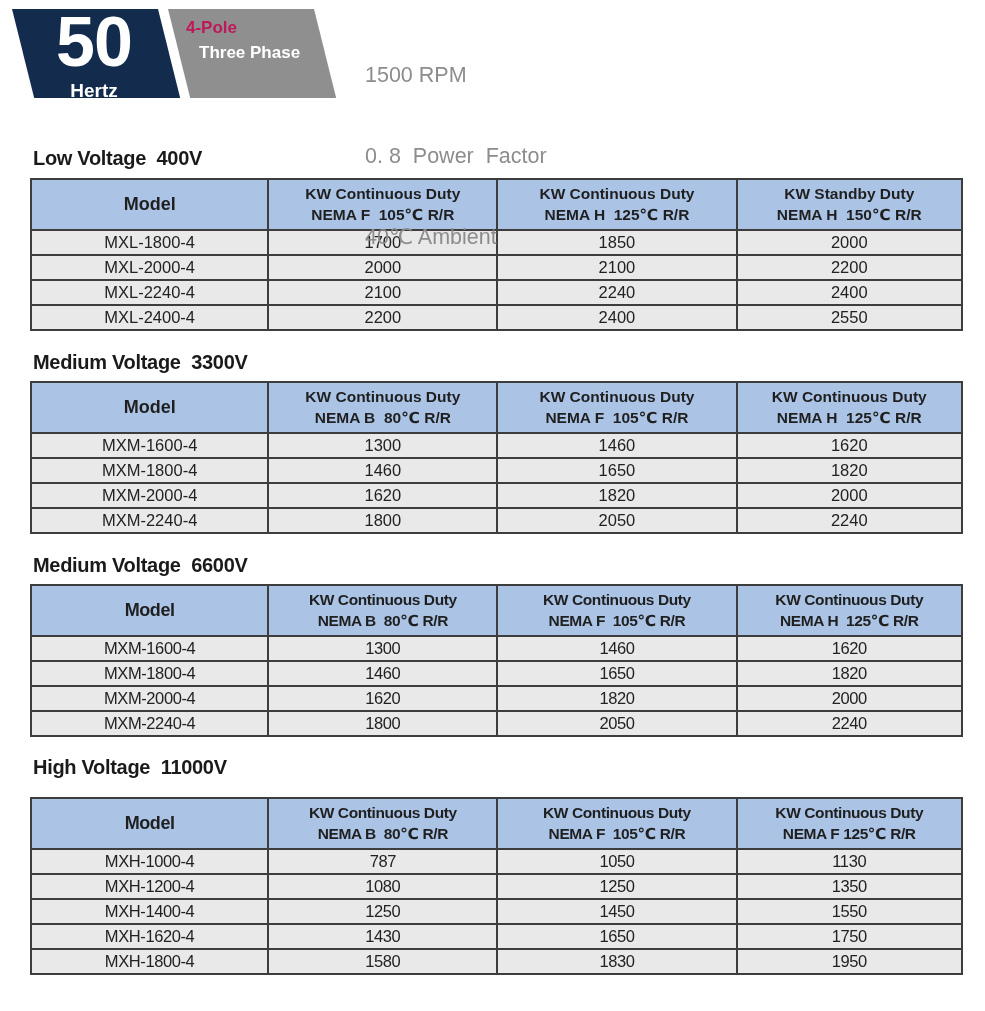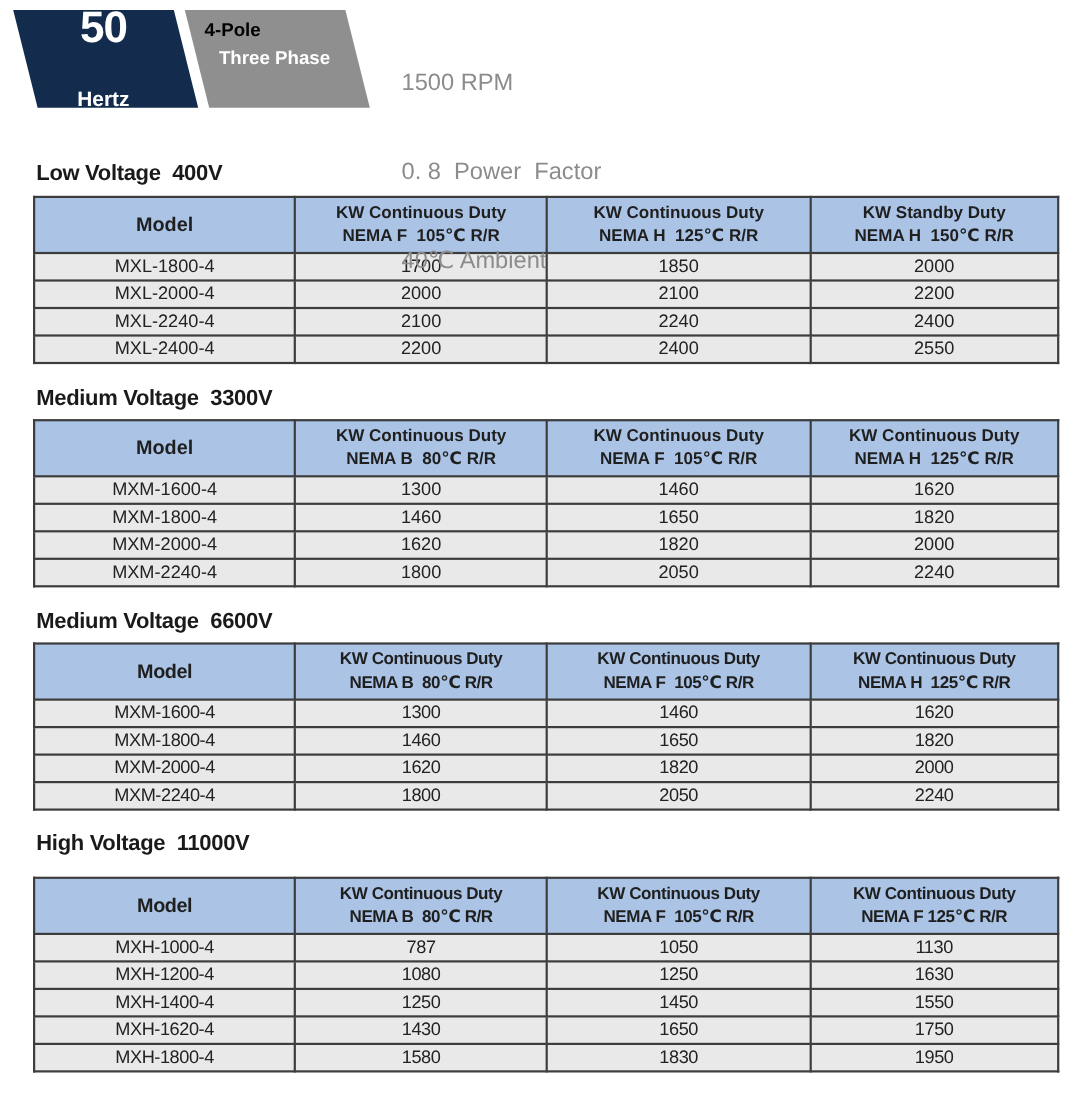--- a/index.html
+++ b/index.html
@@ -21,28 +21,28 @@
     font-family:"Liberation Sans","DejaVu Sans",sans-serif;
   }
 
   
   .badge-header{position:relative;height:100px;}
   .shape{position:absolute;top:9px;height:89px;transform:skewX(14deg);transform-origin:top left;}
   .navy-shape{left:12px;width:146px;background:var(--navy);}
   .gray-shape{left:168px;width:146px;background:var(--badge-gray);}
   .freq-number{
     position:absolute;left:38px;top:2px;width:112px;
-    text-align:center;font-size:40px;font-weight:bold;color:#fff;line-height:1.15;
+    text-align:center;font-size:70px;font-weight:bold;color:#fff;line-height:1.15;
     letter-spacing:-1px;
   }
   .freq-unit{
     position:absolute;left:38px;top:80px;width:112px;
     text-align:center;font-size:19px;font-weight:bold;color:#fff;
   }
-  .pole-line1{position:absolute;left:186px;top:18px;font-size:17px;font-weight:bold;color:#000000;}
+  .pole-line1{position:absolute;left:186px;top:18px;font-size:17px;font-weight:bold;color:#be185d;}
   .pole-line2{position:absolute;left:199px;top:43px;font-size:17px;font-weight:bold;color:#fff;}
   .spec-block{
     position:absolute;left:365px;top:8px;
     font-size:21.5px;color:var(--spec-text);line-height:27px;white-space:pre;
   }
 
   
   .section{margin:0 22px 0 30px;}
   .section h2{
     margin:0 0 0 3px;font-size:20px;line-height:22px;font-weight:bold;
@@ -247,21 +247,21 @@
           <tr>
             <td>MXH-1000-4</td>
             <td>787</td>
             <td>1050</td>
             <td>1130</td>
           </tr>
           <tr>
             <td>MXH-1200-4</td>
             <td>1080</td>
             <td>1250</td>
-            <td>1630</td>
+            <td>1350</td>
           </tr>
           <tr>
             <td>MXH-1400-4</td>
             <td>1250</td>
             <td>1450</td>
             <td>1550</td>
           </tr>
           <tr>
             <td>MXH-1620-4</td>
             <td>1430</td>

